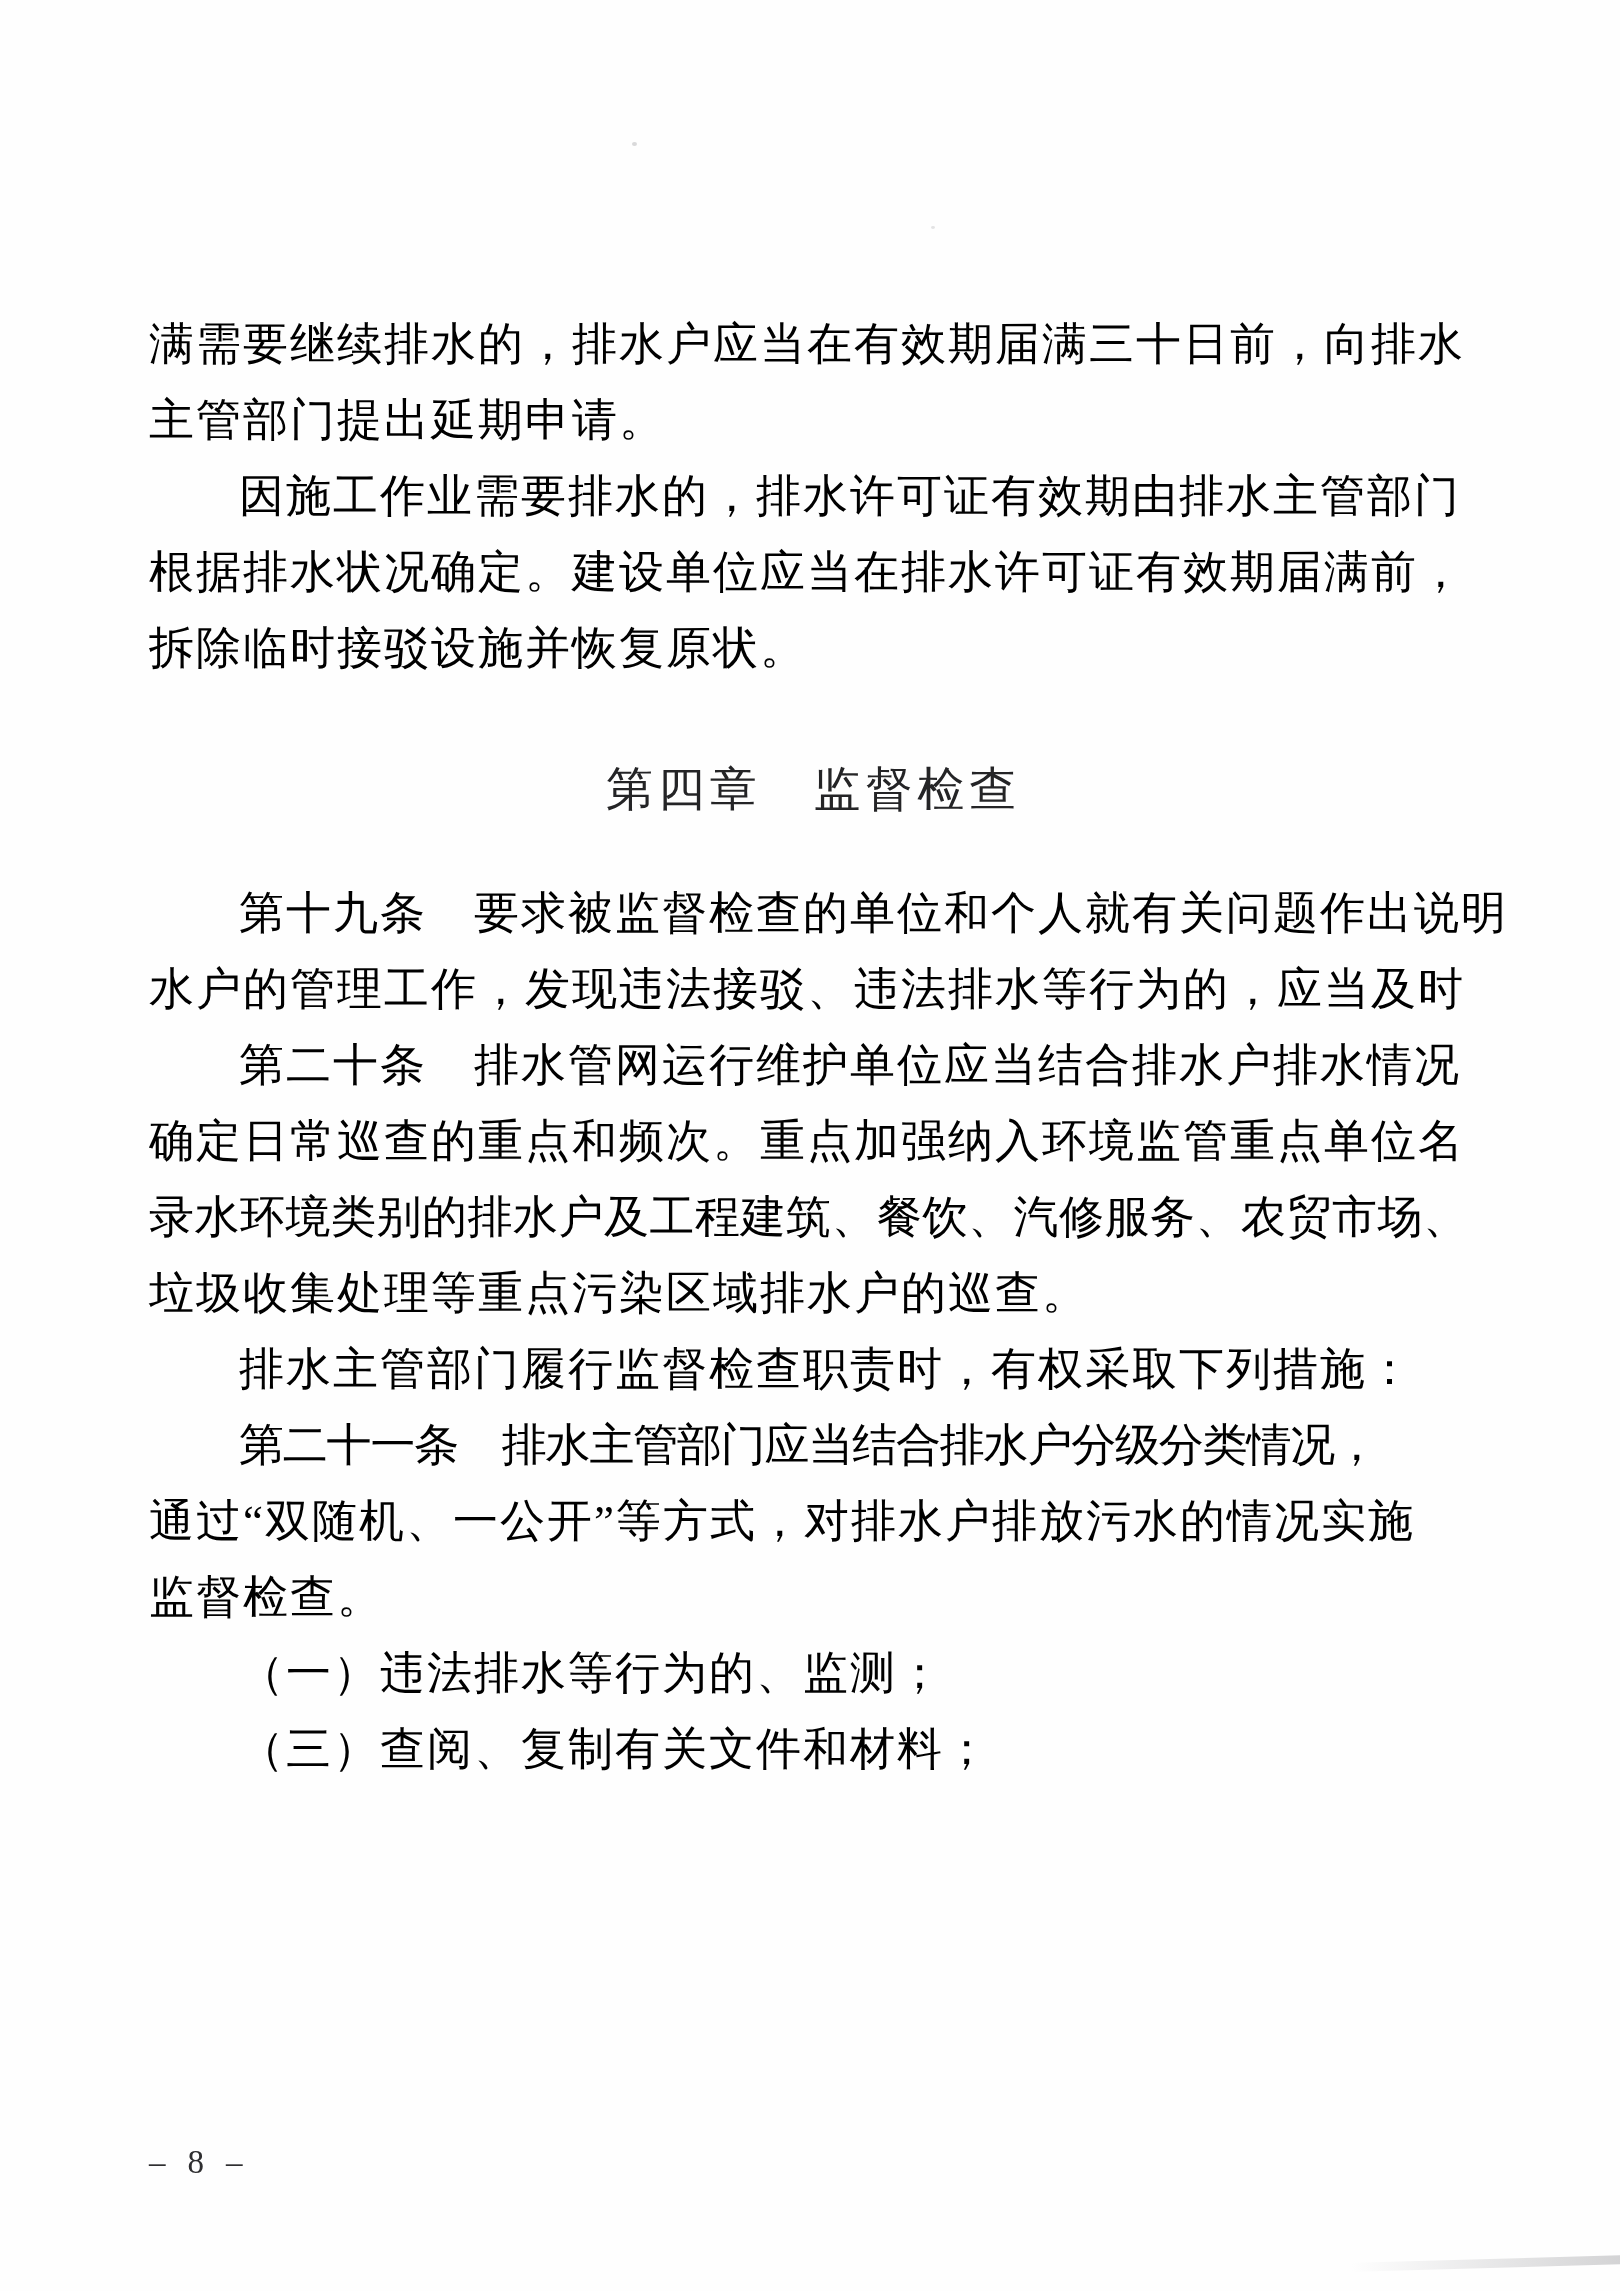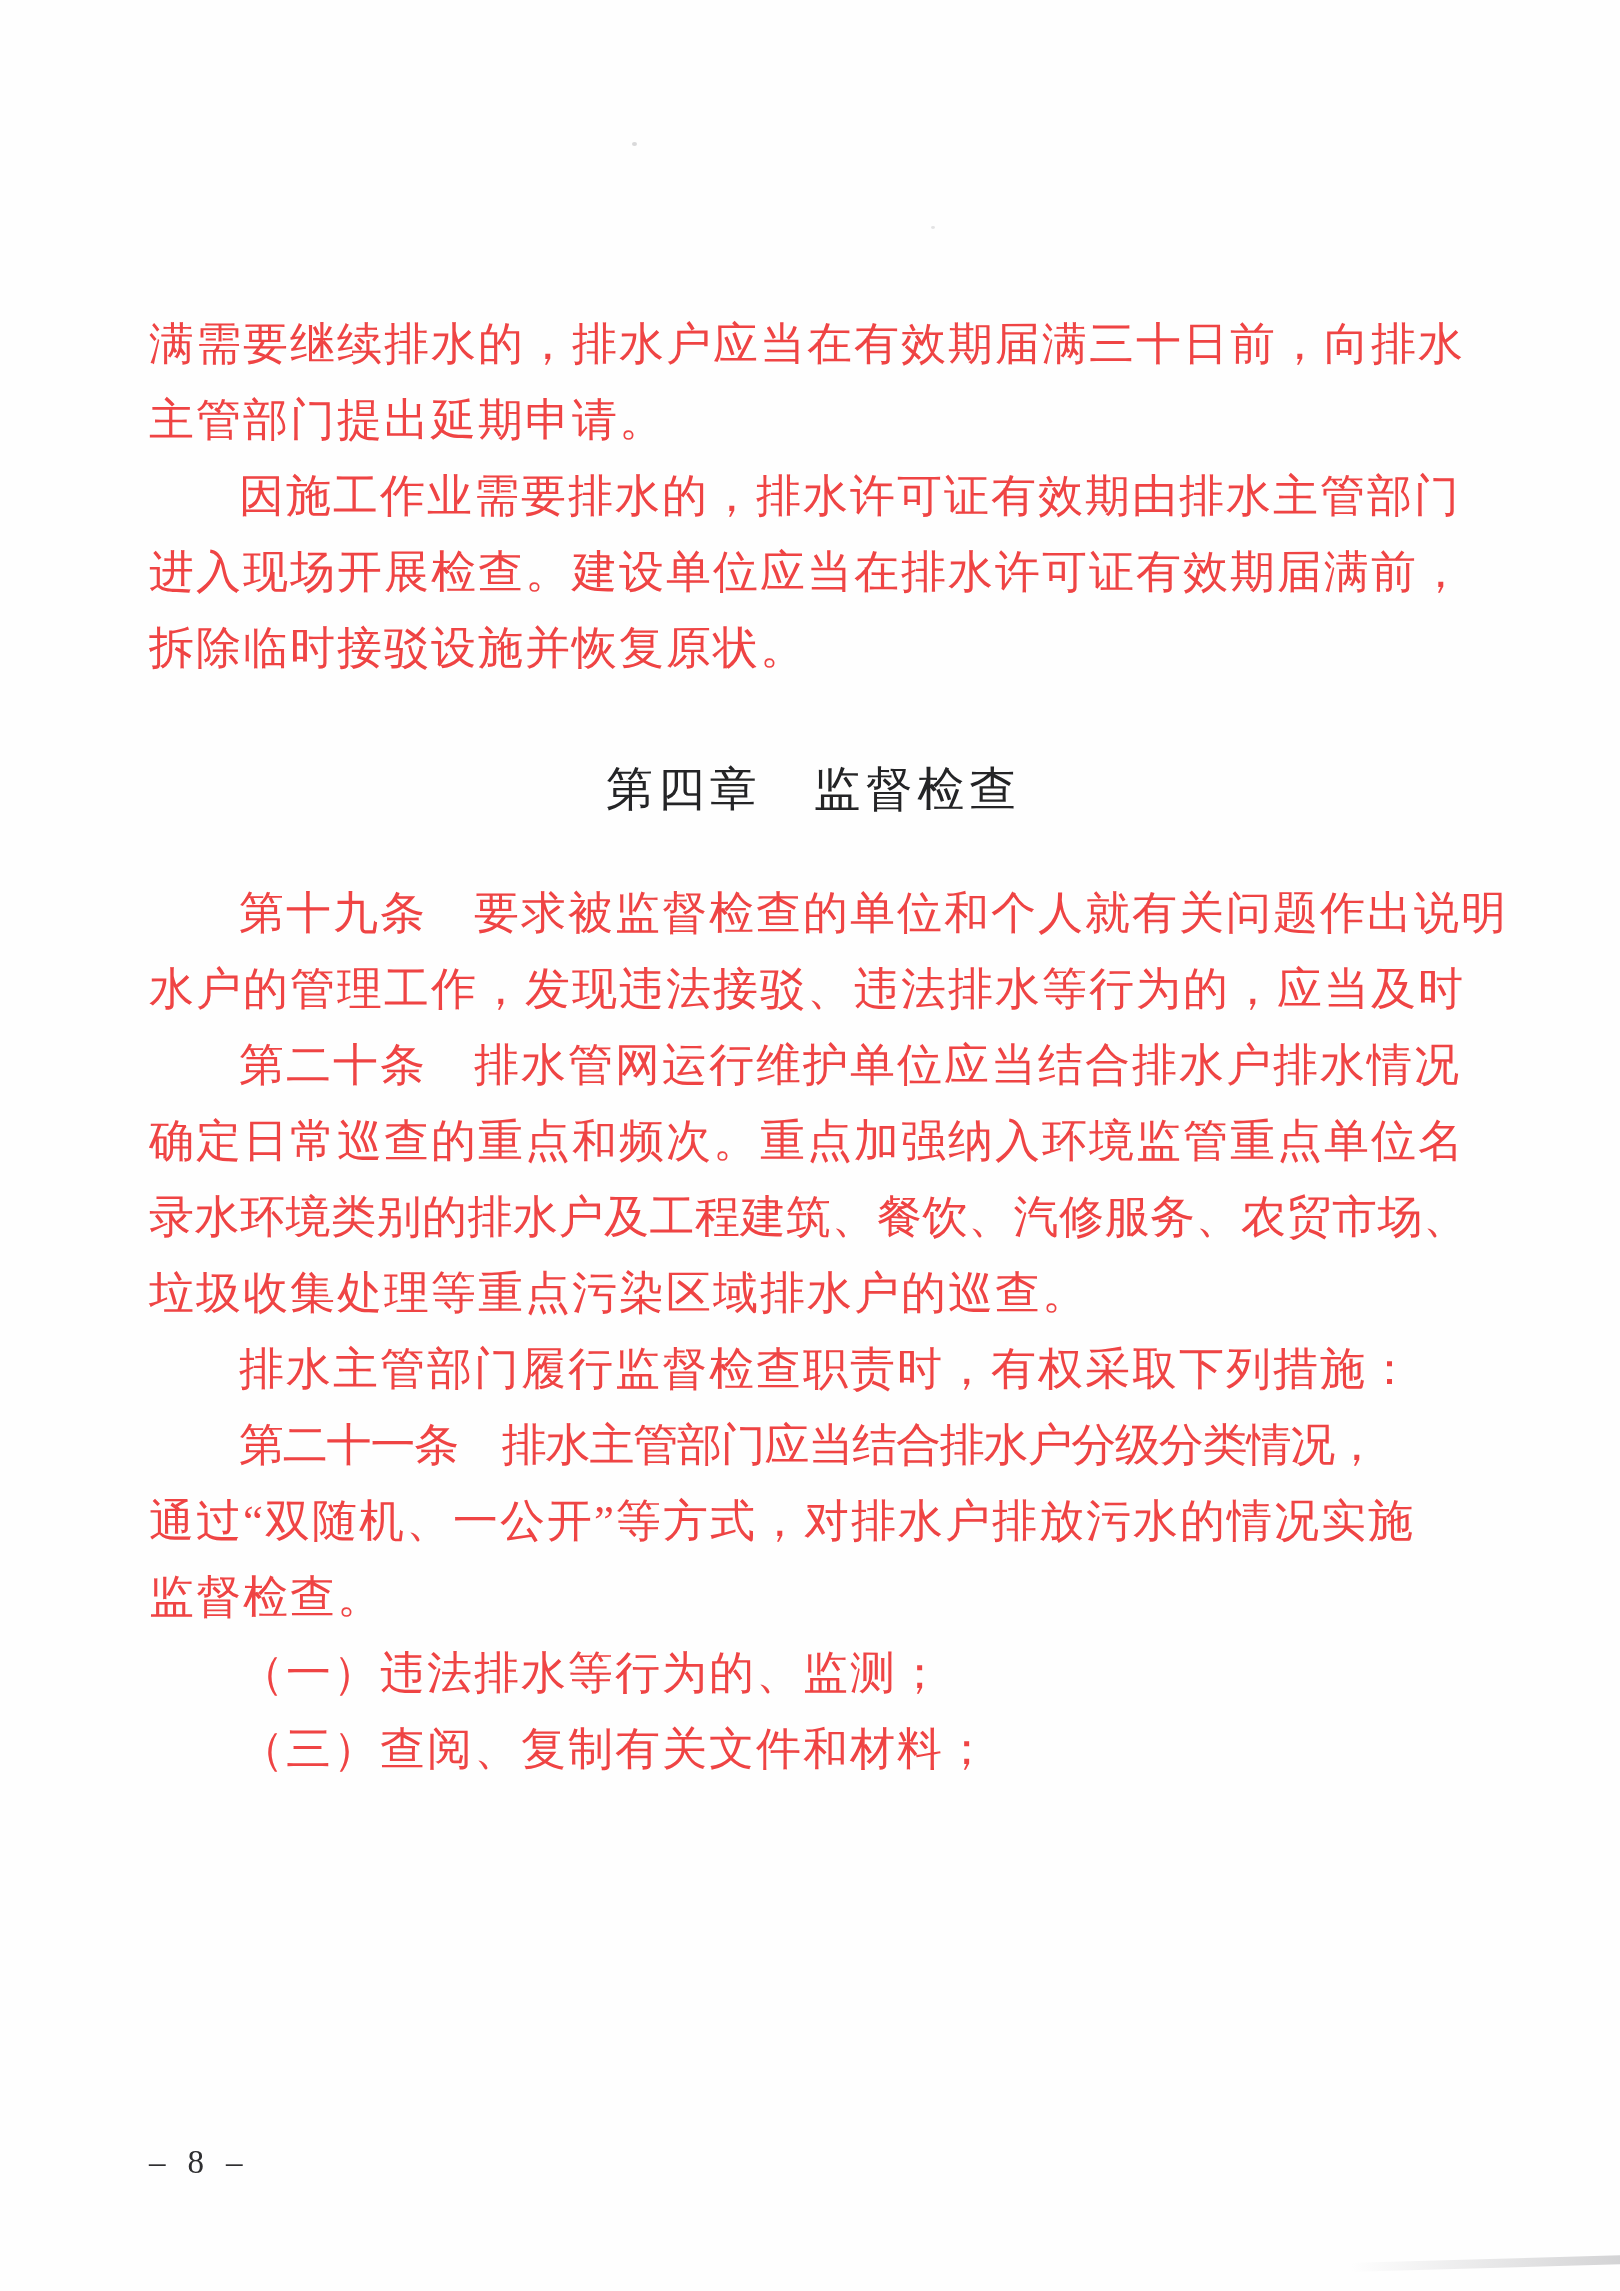--- a/index.html
+++ b/index.html
@@ -19,21 +19,21 @@
     width: 1329px;
   }
   .para { margin: 0; padding: 0; }
   .line {
     display: block;
     height: 76px;
     line-height: 76px;
     font-size: 45px;
     letter-spacing: 2px;
     white-space: nowrap;
-    color: #ef4444;
+    color: #000000;
     font-weight: 400;
   }
   .indent { padding-left: 90px; }
   
   .ls-29 { letter-spacing: 0.5px; }
   .ls-30 { letter-spacing: -1.2px; }
   .chapter-heading {
     height: 57px;
     line-height: 57px;
     margin: 74px 0 58px 0;
@@ -79,21 +79,21 @@
 
   <div class="content">
 
     <p class="para">
       <span class="line">满需要继续排水的，排水户应当在有效期届满三十日前，向排水</span>
       <span class="line">主管部门提出延期申请。</span>
     </p>
 
     <p class="para">
       <span class="line indent">因施工作业需要排水的，排水许可证有效期由排水主管部门</span>
-      <span class="line">进入现场开展检查。建设单位应当在排水许可证有效期届满前，</span>
+      <span class="line">根据排水状况确定。建设单位应当在排水许可证有效期届满前，</span>
       <span class="line">拆除临时接驳设施并恢复原状。</span>
     </p>
 
     <h2 class="chapter-heading">第四章　监督检查</h2>
 
     <p class="para">
       <span class="line indent">第十九条　要求被监督检查的单位和个人就有关问题作出说明</span>
       <span class="line">水户的管理工作，发现违法接驳、违法排水等行为的，应当及时</span>
     </p>
 

